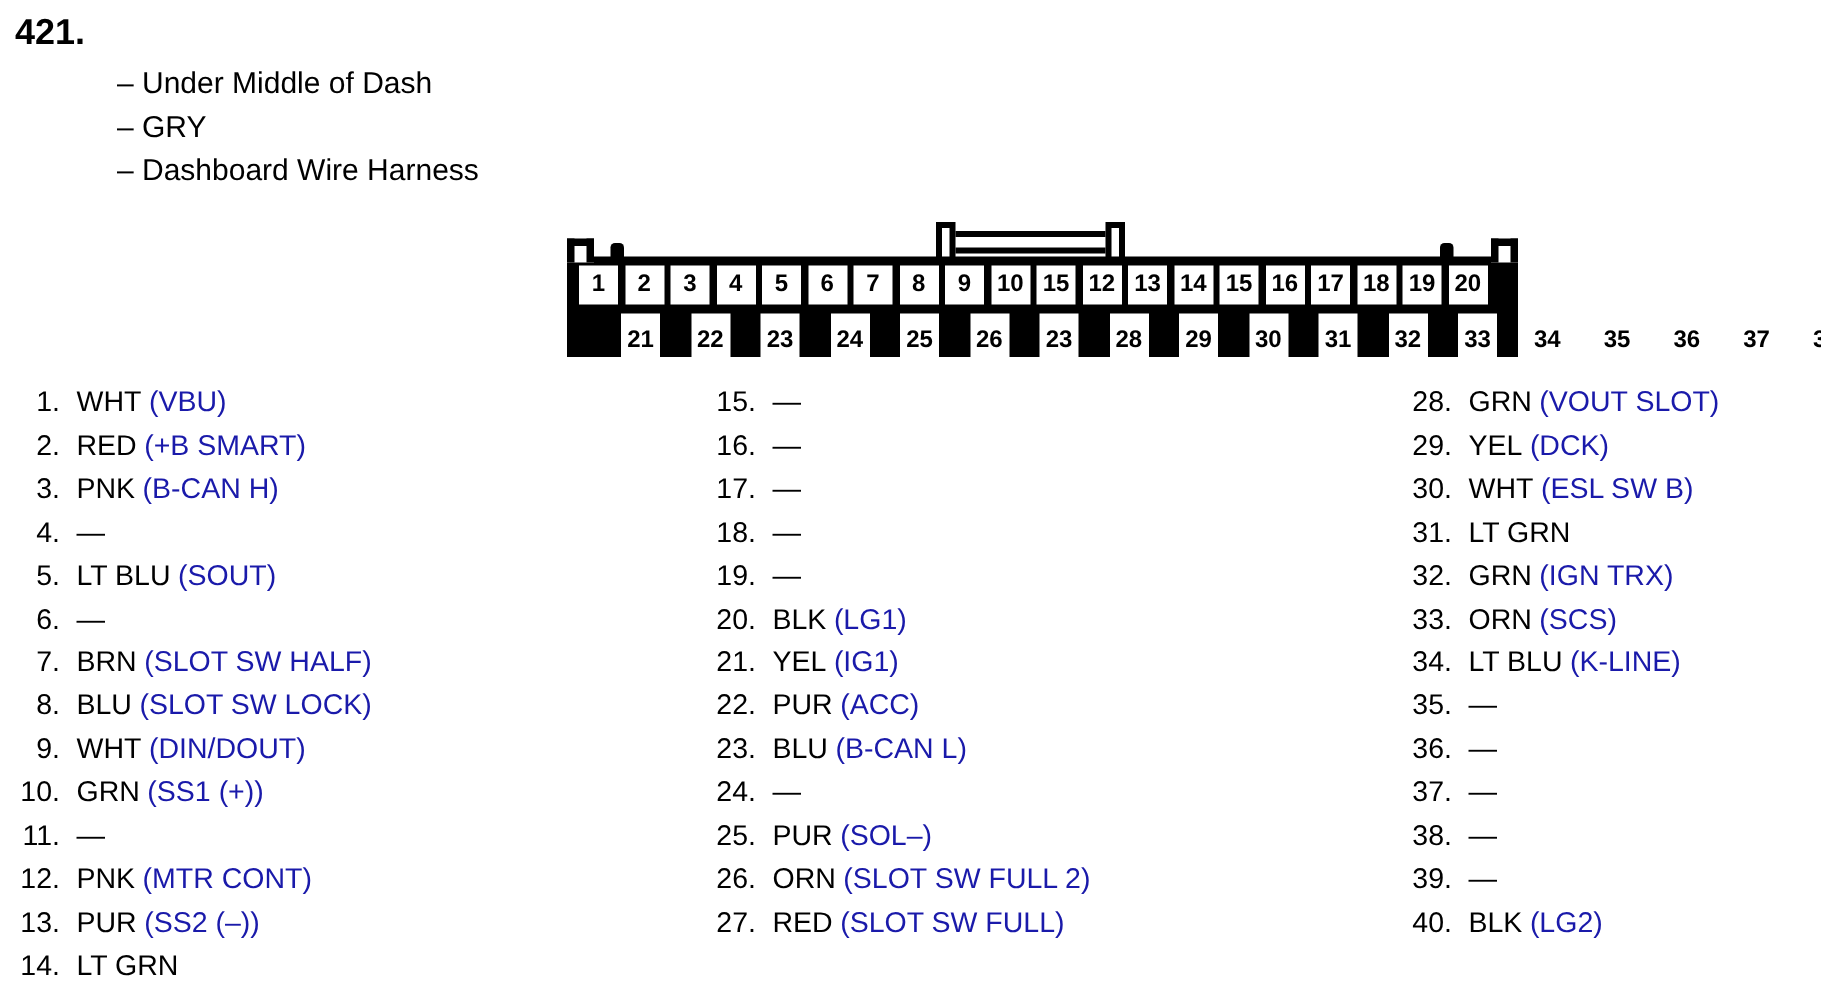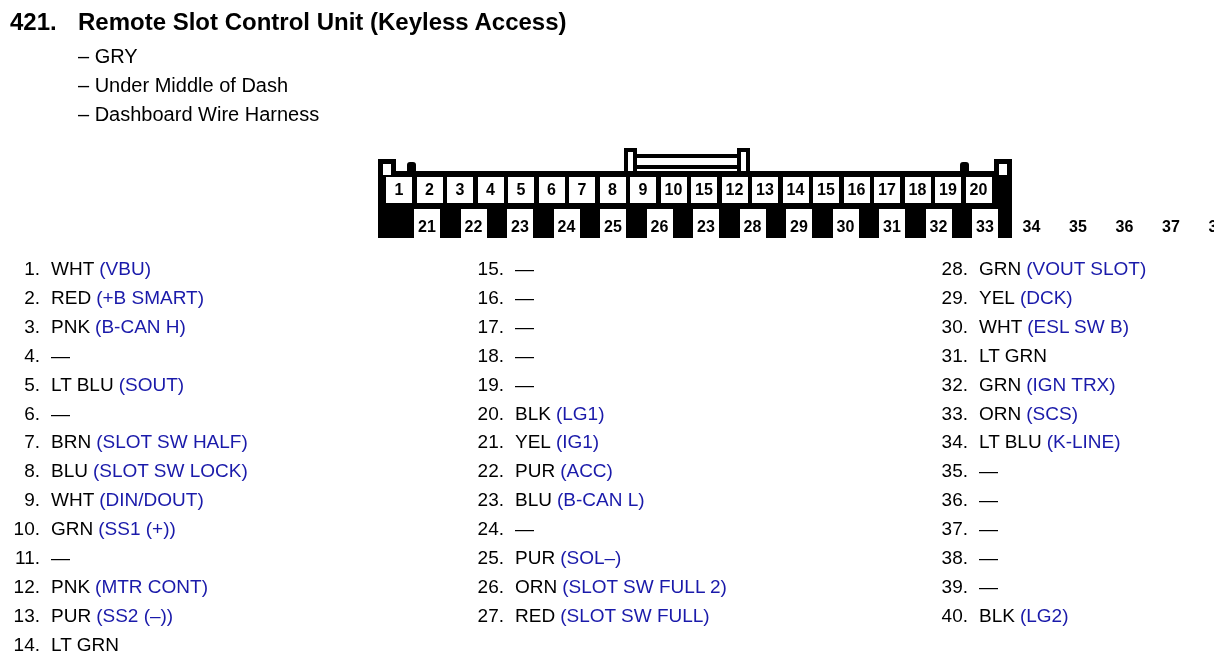--- a/index.html
+++ b/index.html
@@ -47,25 +47,24 @@
   .pin-num   { width:34px; text-align:right; flex:none; }
   .pin-color { margin-left:11px; white-space:pre; }
   .pin-signal{ margin-left:5px; color:var(--blue); white-space:pre; }
 </style>
 </head>
 <body>
 
 <div class="page">
 
   <span class="title-num">421.</span>
-  <span class="title-text">Remote Slot Control Unit (Keyless Access)</span>
 
   <div class="details">
+      <div class="detail-line">– Under Middle of Dash</div>
       <div class="detail-line">– GRY</div>
-      <div class="detail-line">– Under Middle of Dash</div>
       <div class="detail-line">– Dashboard Wire Harness</div>
     </div>
 
   <div class="connector">
     <div class="latch-bar"></div>
     <div class="latch-post p1"></div>
     <div class="latch-post p2"></div>
     <div class="conn-body"></div>
     <div class="hook left"></div>
     <div class="hook right"></div>

